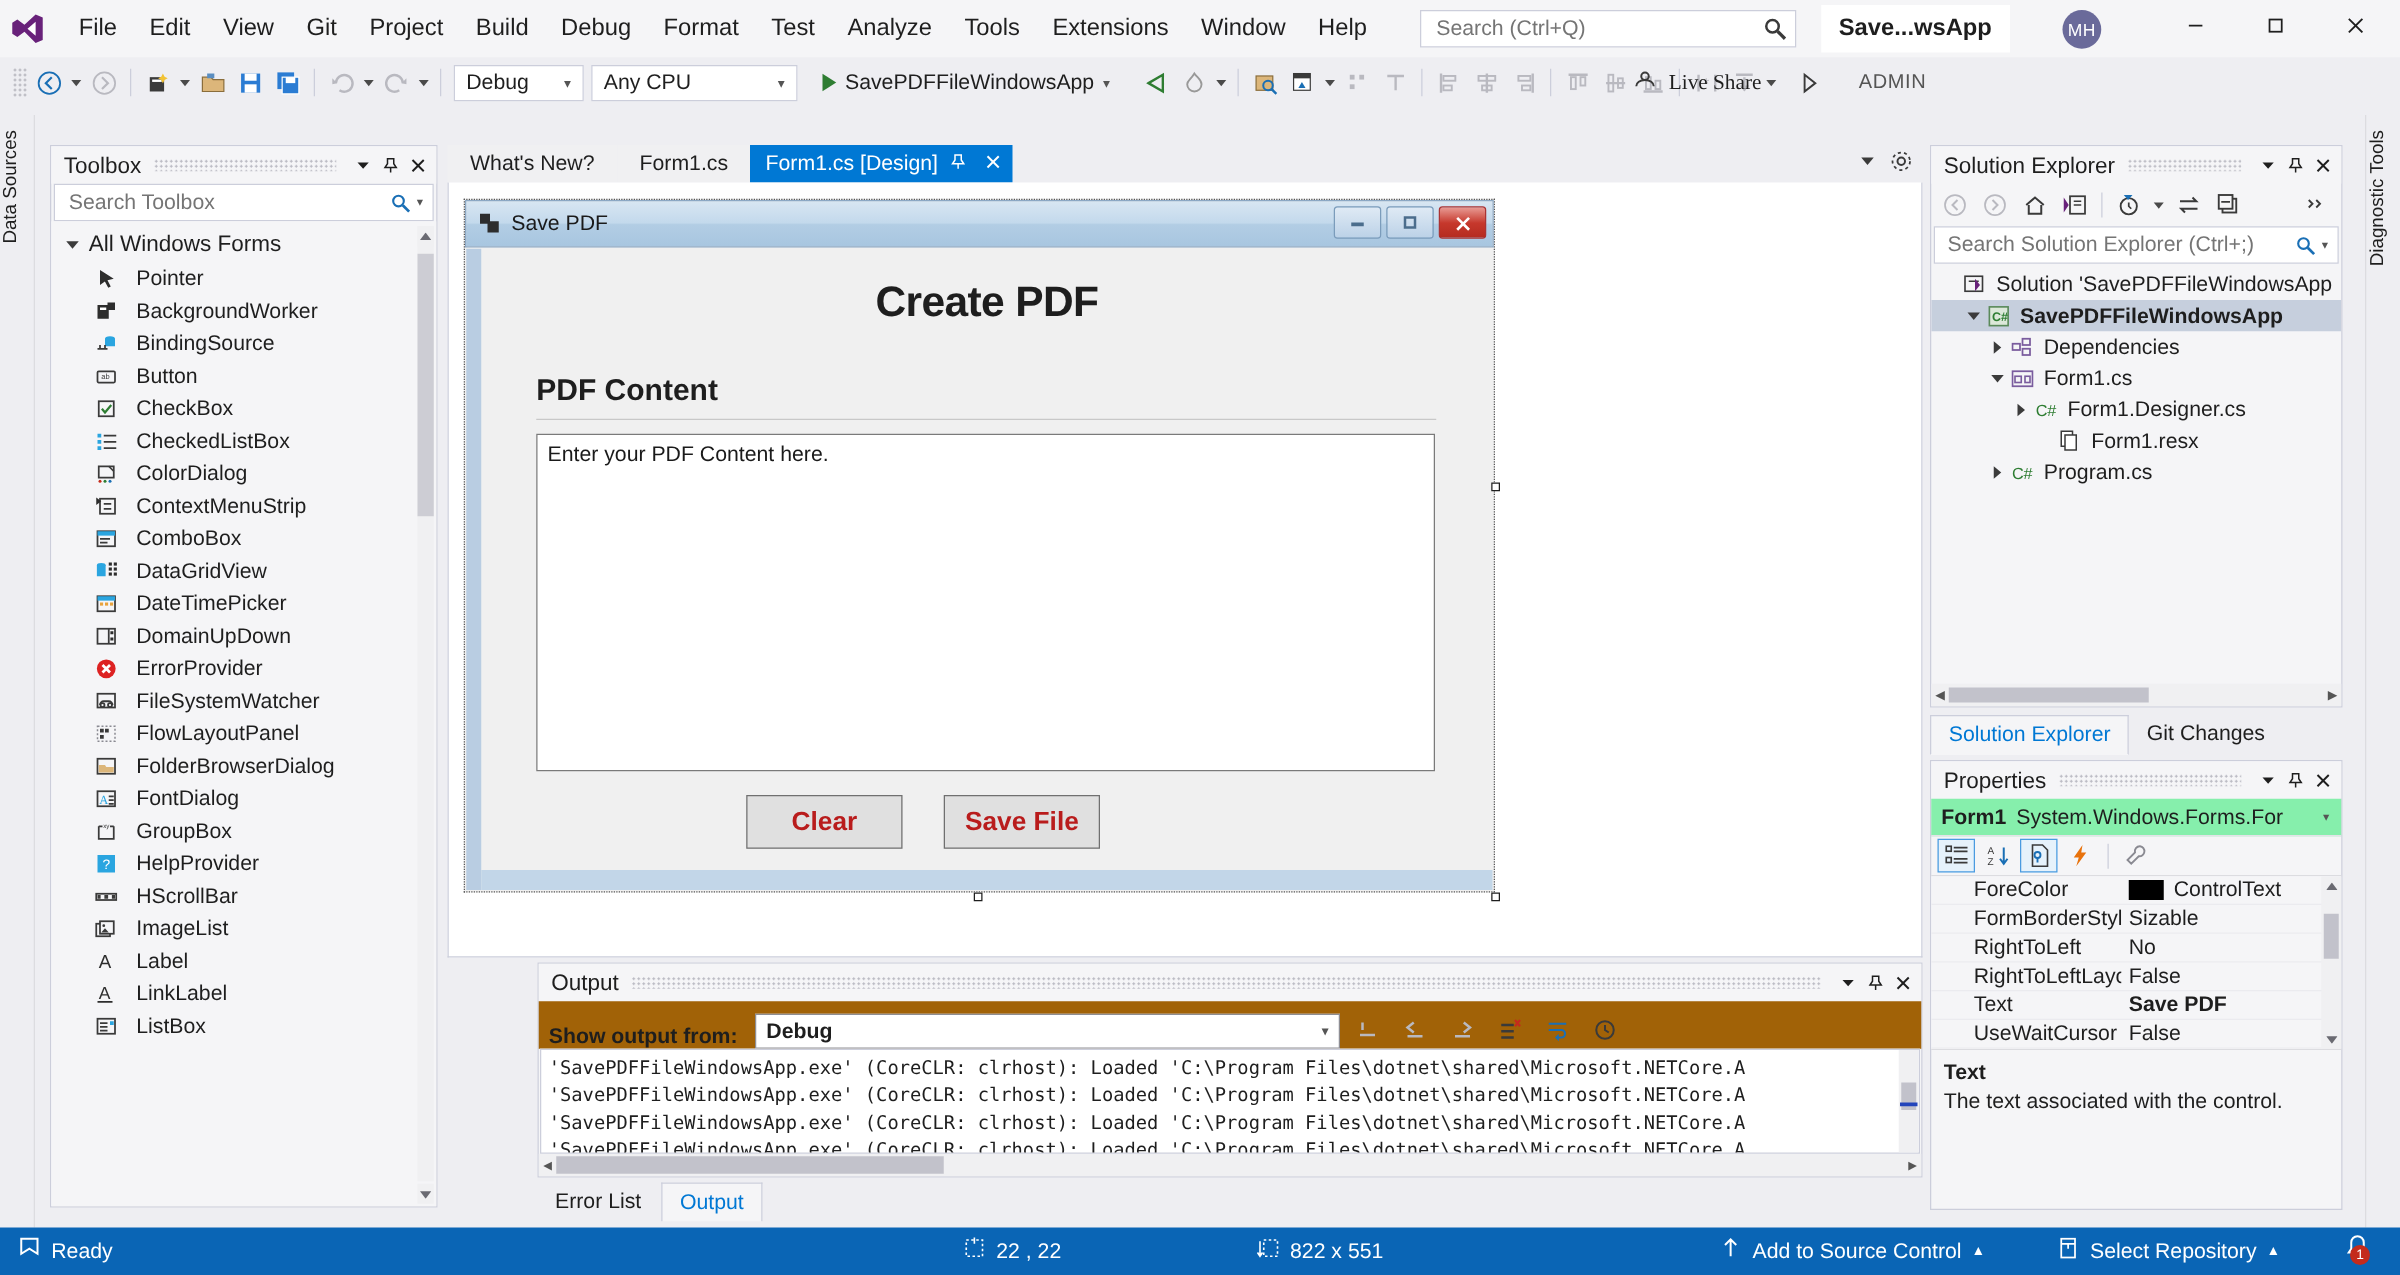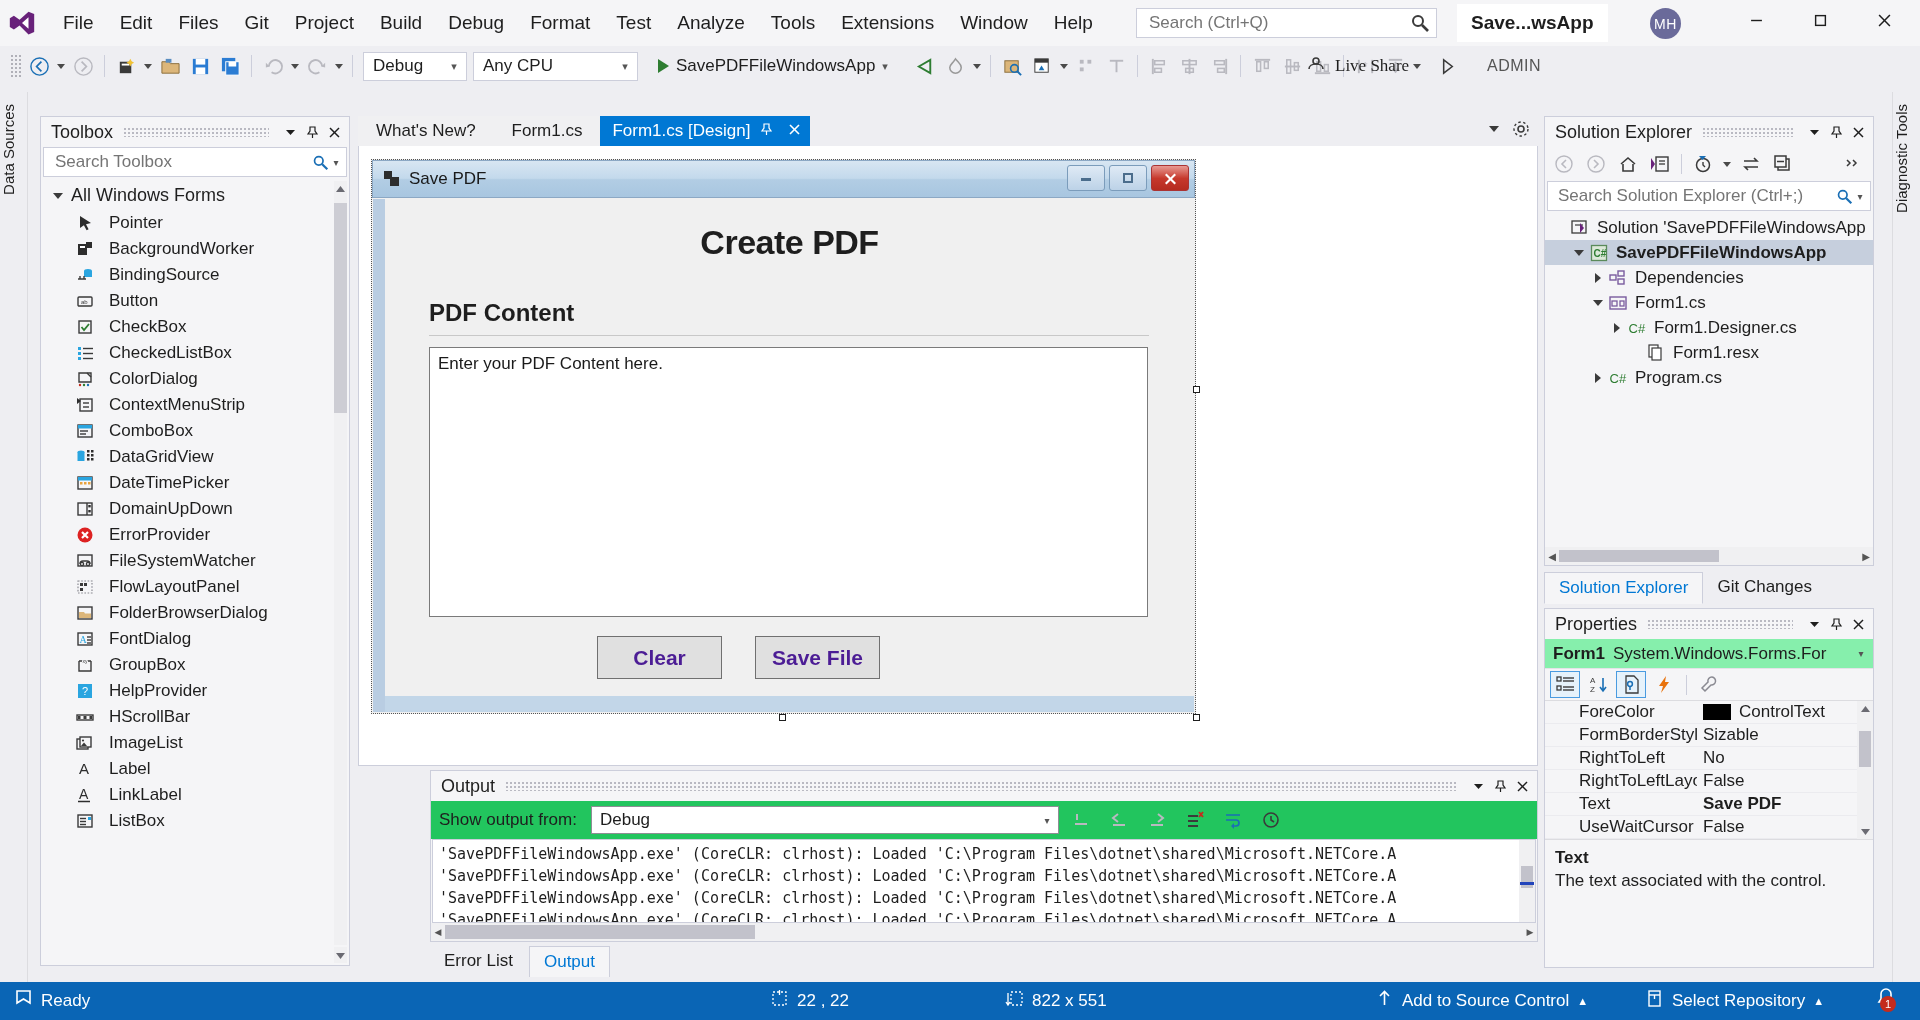--- a/index.html
+++ b/index.html
@@ -165,36 +165,36 @@
   .wf-h1 { text-align:center; font-size:34px; font-weight:bold; margin-top:24px; letter-spacing:-0.5px; }
   .wf-gb-label { position:absolute; left:44px; top:100px; font-size:24px; font-weight:bold; }
   .wf-gb-line { position:absolute; left:44px; right:45px; top:136px; height:1px; background:#c8c8c8; }
   .wf-textarea {
     position:absolute; left:44px; top:148px; right:46px; height:270px; background:#fff;
     border:1px solid #7a7a7a; padding:6px 8px; font-size:17px; color:#1a1a1a;
   }
   .wf-btn {
     position:absolute; top:437px; width:125px; height:43px; background:#e0e0e0;
     border:1px solid #707070; font-size:21px; font-weight:bold; display:flex;
-    align-items:center; justify-content:center; color:#4c1d95;
+    align-items:center; justify-content:center; color:#b91c1c;
   }
   .wf-btn.clear { left:212px; }
   .wf-btn.save { left:370px; }
   .wf-bottomstrip { position:absolute; left:0; right:0; bottom:0; height:16px; background:#c2d6e8; }
   .grip {
     position:absolute; width:7px; height:7px; background:#fff; border:1px solid #1e1e1e;
   }
 
   
   .output {
     position:absolute; left:430px; top:770px; width:1108px; height:172px;
     background:#f5f5f7; border:1px solid #cccedb; display:flex; flex-direction:column;
   }
   .out-toolbar {
-    height:38px; display:flex; align-items:center; padding:0 6px; gap:6px; background:#22c55e;
+    height:38px; display:flex; align-items:flex-end; padding:0 6px; gap:6px; background:#a16207;font-weight:bold;
   }
   .out-combo {
     width:468px; height:28px; border:1px solid #8e8e94; background:#fff; display:flex; align-items:center;
     padding:0 4px 0 8px; font-size:17px;
   }
   .out-combo .cv{flex:1;}
   .obtn { width:32px;height:30px; display:flex;align-items:center;justify-content:center; }
   .obtn svg{width:20px;height:20px;}
   .out-text {
     flex:1; background:#fff; border:1px solid #cccedb; margin:0 1px; overflow:hidden;
@@ -290,21 +290,21 @@
   <div class="titlebar">
     <div class="vs-logo">
       <svg viewBox="0 0 32 32">
           <path fill="#68217a" d="M24 2l7 3v22l-7 3-11-11-7 5-5-3V10l5-3 7 5z"></path>
           <path fill="#fff" d="M24 9v14l-8-7z"></path>
         </svg>
     </div>
     <div class="menu" id="menu-root">
         <div class="menu-item">File</div>
         <div class="menu-item">Edit</div>
-        <div class="menu-item">Files</div>
+        <div class="menu-item">View</div>
         <div class="menu-item">Git</div>
         <div class="menu-item">Project</div>
         <div class="menu-item">Build</div>
         <div class="menu-item">Debug</div>
         <div class="menu-item">Format</div>
         <div class="menu-item">Test</div>
         <div class="menu-item">Analyze</div>
         <div class="menu-item">Tools</div>
         <div class="menu-item">Extensions</div>
         <div class="menu-item">Window</div>

